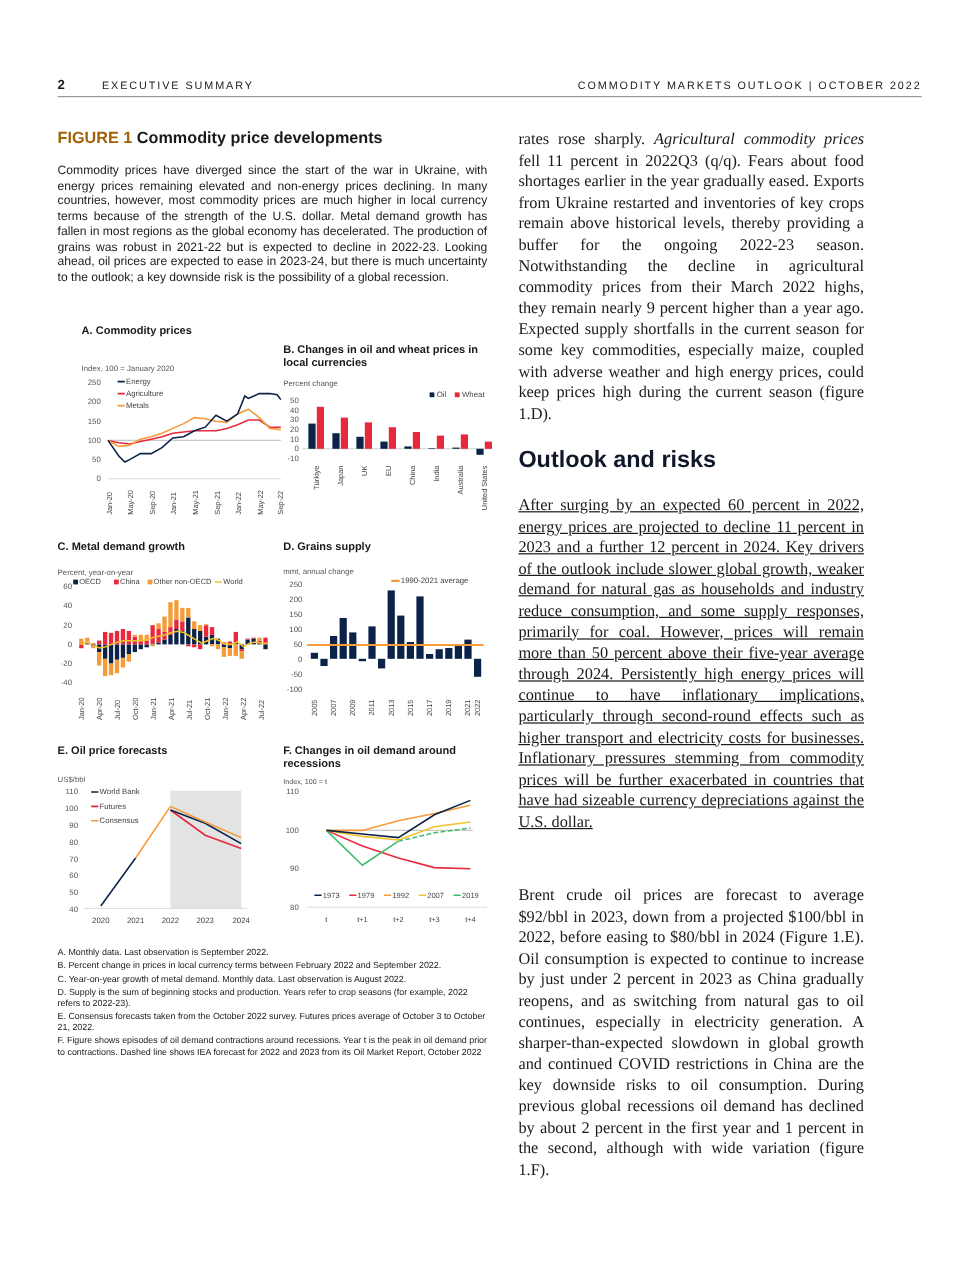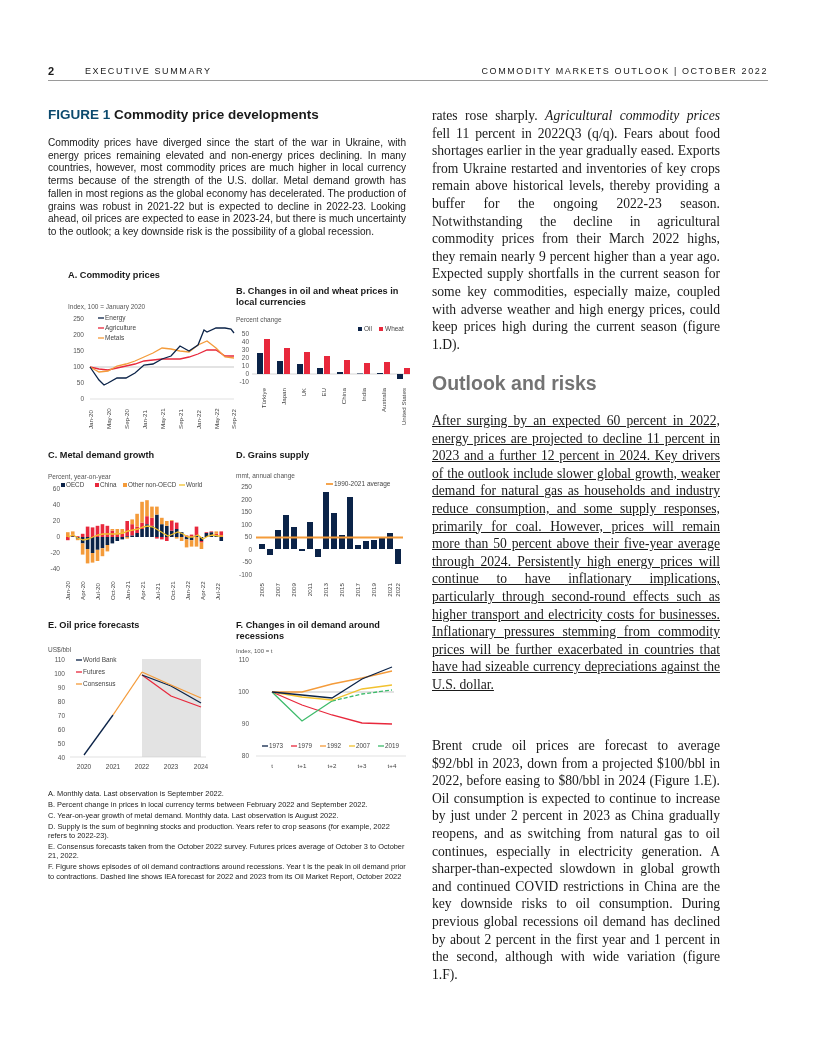--- a/index.html
+++ b/index.html
@@ -3,36 +3,36 @@
 <meta charset="utf-8">
 <style>
   html, body { margin: 0; padding: 0; background: #ffffff; }
   body { width: 816px; height: 1056px; position: relative; overflow: hidden; font-family: "Liberation Sans", sans-serif; color: #1a1a1a; }
   .header { position: absolute; left: 48px; top: 64px; width: 720px; height: 16px; border-bottom: 1px solid #9a9a9a; }
   .pgnum { position: absolute; left: 0; top: 1px; font-weight: bold; font-size: 11px; }
   .section { position: absolute; left: 37px; top: 2px; font-size: 9px; letter-spacing: 1.6px; }
   .runhead { position: absolute; right: 0; top: 2px; font-size: 9px; letter-spacing: 1.6px; }
 
   .fig-title { position: absolute; left: 48px; top: 107px; font-size: 13.5px; font-weight: bold; }
-  .fig-title .num { color: #0c4a6e; }
+  .fig-title .num { color: #a16207; }
   .fig-desc { position: absolute; left: 48px; top: 137px; width: 358px; font-size: 10.1px; line-height: 12.7px; text-align: justify; }
 
   .panel { position: absolute; width: 185px; }
   .panel-title { font-size: 9.2px; font-weight: bold; line-height: 11px; }
   .panel svg { display: block; }
   svg text { font-family: "Liberation Sans", sans-serif; }
 
   .notes { position: absolute; left: 48px; top: 789px; width: 362px; font-size: 7.4px; line-height: 9.4px; }
   .notes p { margin: 0 0 1.5px 0; }
   .notes .src-label { font-style: italic; }
 
   .body-col { position: absolute; left: 432px; width: 288px; font-family: "Liberation Serif", serif; font-size: 13.6px; line-height: 17.6px; text-align: justify; }
   .body-col p { margin: 0; }
   .body-col i { font-style: italic; }
-  .h2 { position: absolute; left: 432px; top: 372px; font-family: "Liberation Sans", sans-serif; font-size: 19.5px; font-weight: bold; color: #737373; }
+  .h2 { position: absolute; left: 432px; top: 372px; font-family: "Liberation Sans", sans-serif; font-size: 19.5px; font-weight: bold; color: #0f172a; }
 </style>
 </head>
 <body>
 
 <div class="header">
   <span class="pgnum">2</span>
   <span class="section">EXECUTIVE SUMMARY</span>
   <span class="runhead">COMMODITY MARKETS OUTLOOK | OCTOBER 2022</span>
 </div>
 

